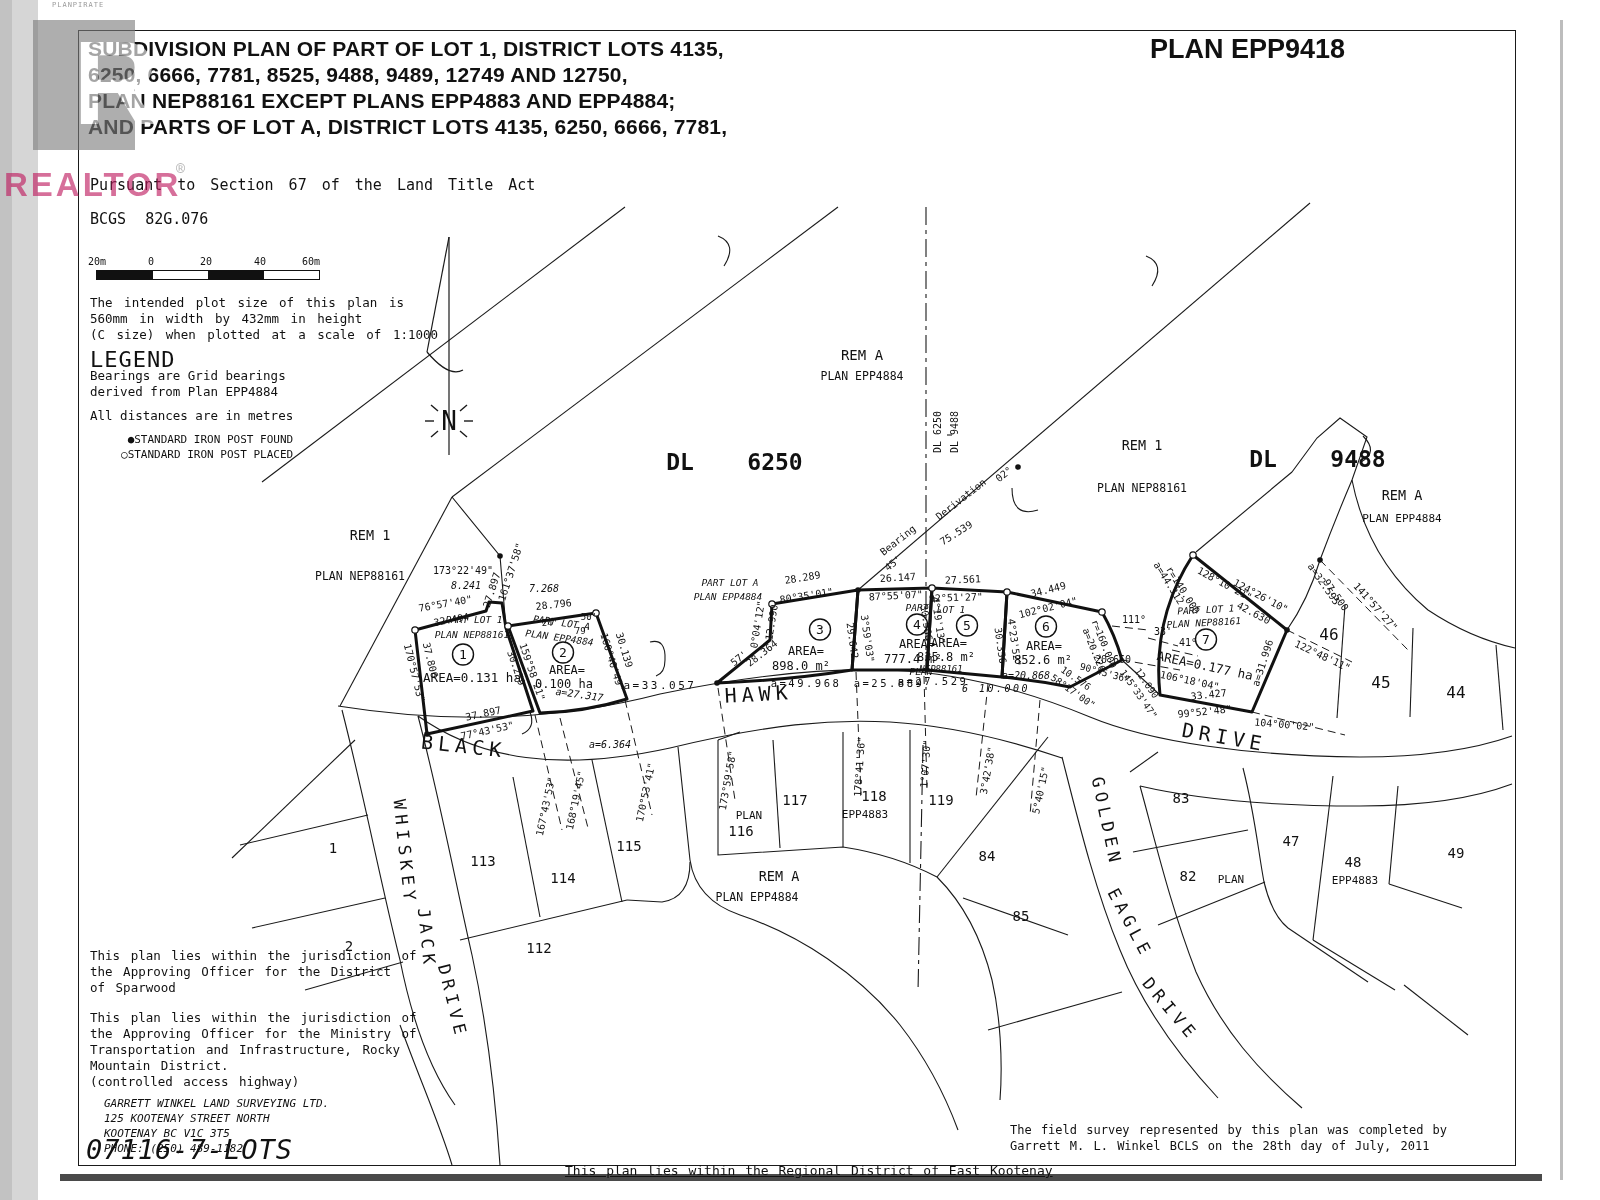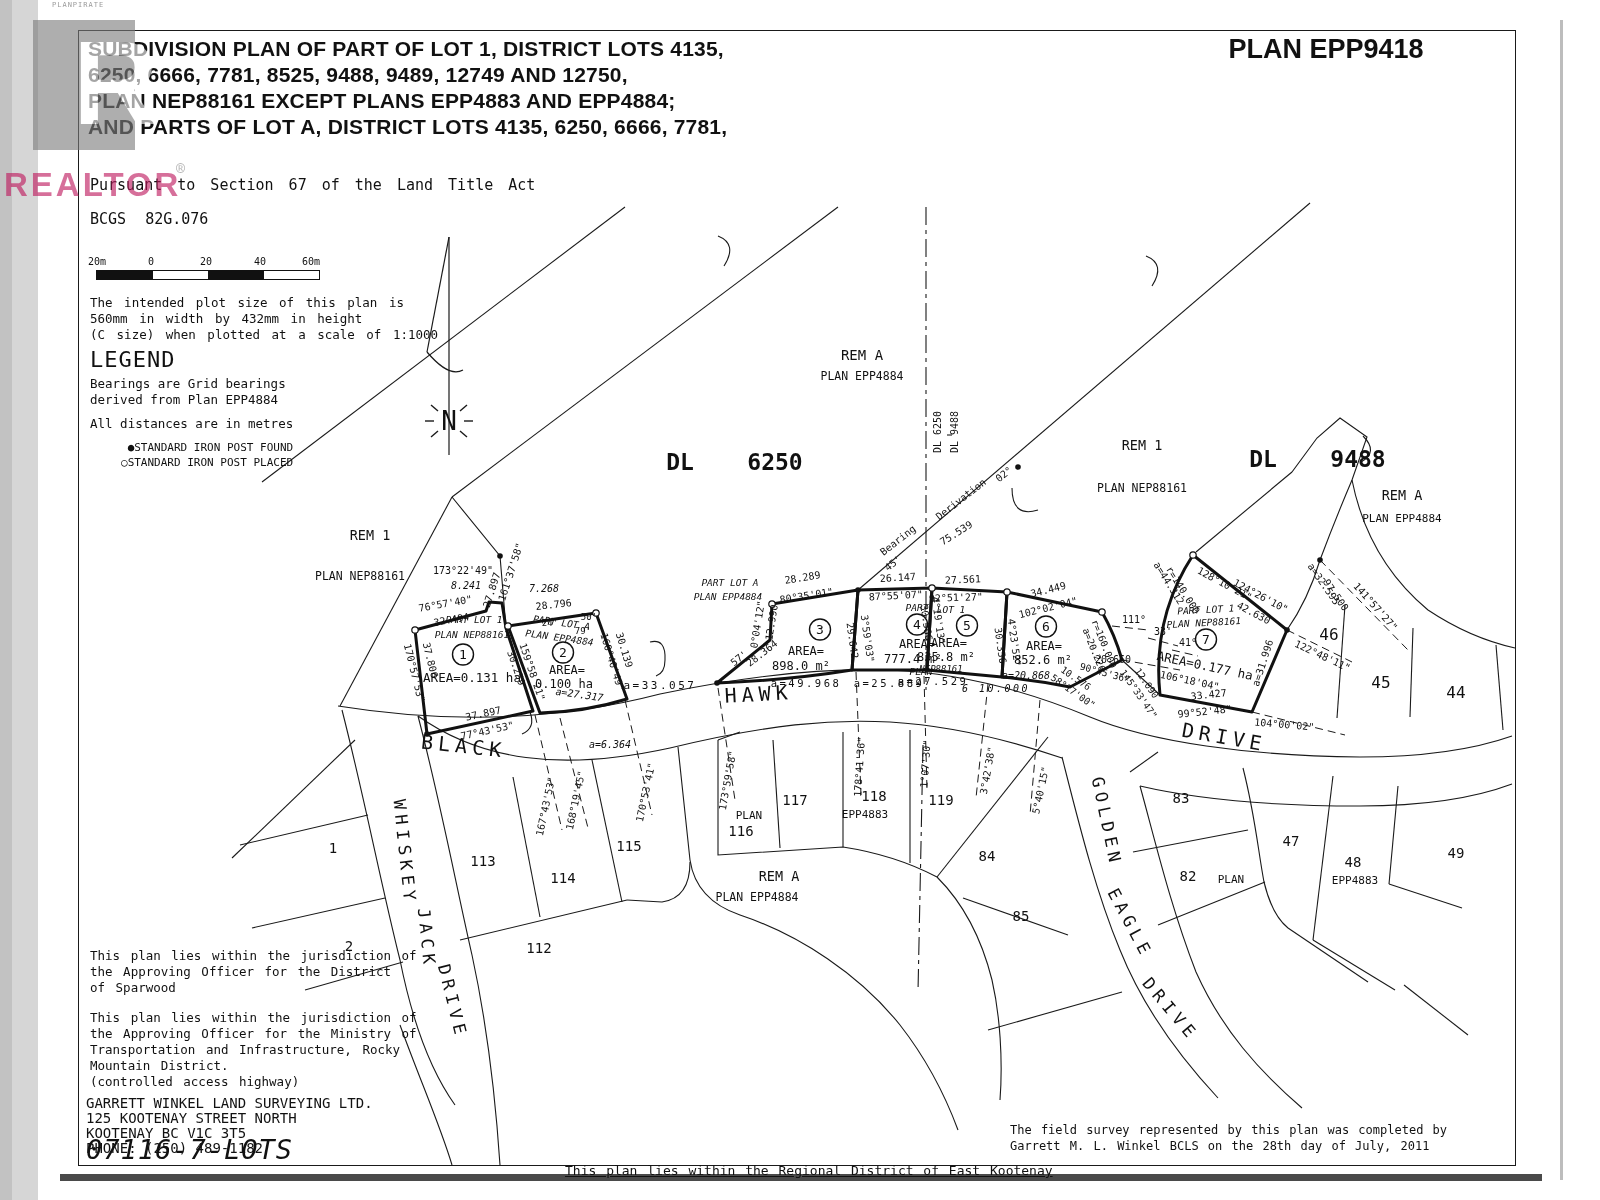--- a/index.html
+++ b/index.html
@@ -20,40 +20,40 @@
   #wm-r{position:absolute;left:40px;top:8px;font-family:"Liberation Sans",sans-serif;
         font-weight:bold;font-size:118px;line-height:110px;color:#fff;}
   #wm-word{position:absolute;left:4px;top:166px;font-family:"Liberation Sans",sans-serif;
         font-size:33px;font-weight:bold;color:#be185d;letter-spacing:3px;}
   #wm-reg{position:absolute;left:176px;top:160px;font-size:15px;color:#8a8a8a;}
   
   #title-block{left:88px;top:36px;width:760px;font-family:"Liberation Sans",sans-serif;
         font-weight:bold;font-size:21px;line-height:26px;letter-spacing:.2px;}
   #pursuant{left:90px;top:176px;font-size:15px;word-spacing:6px;}
   #bcgs{left:90px;top:210px;font-size:15px;word-spacing:10px;}
-  #plan-number{left:1150px;top:34px;width:352px;text-align:center;
+  #plan-number{left:1150px;top:34px;width:352px;text-align:left;
         font-family:"Liberation Sans",sans-serif;font-weight:bold;font-size:27px;}
   
   #scale-bar{left:88px;top:256px;width:240px;height:30px;font-size:10px;}
   .sb-lab{position:absolute;top:0;}
   #sb-rule{position:absolute;left:8px;top:14px;width:222px;height:8px;border:1px solid #111;display:flex;}
   .sb-seg{height:100%;flex:1;}
   .sb-b{background:#111;} .sb-w{background:#fff;}
   
   #plot-note{left:90px;top:295px;font-size:12.5px;line-height:16px;word-spacing:4px;}
   
   #legend{left:90px;top:352px;font-size:12.5px;line-height:16px;}
-  #legend-title{font-size:22px;letter-spacing:1px;margin-bottom:8px;}
+  #legend-title{font-size:22px;letter-spacing:1px;}
   .leg-gap{height:8px;}
   .post-row{font-size:11px;line-height:15px;text-align:right;}
   .post-sym{display:inline-block;width:14px;}
   
   #jur1{left:90px;top:948px;font-size:12.5px;line-height:16px;word-spacing:3px;}
   #jur2{left:90px;top:1010px;font-size:12.5px;line-height:16px;word-spacing:3px;}
-  #surveyor{left:86px;top:1096px;font-size:14px;line-height:15px;}
+  #surveyor{left:104px;top:1096px;font-size:11px;line-height:15px;font-style:italic;}
   #file-number{left:86px;top:1134px;font-size:27px;font-style:italic;letter-spacing:1px;}
   #regional-note{left:565px;top:1163px;font-size:13px;text-decoration:underline;word-spacing:2px;}
   #field-survey{left:1010px;top:1122px;width:500px;font-size:12px;line-height:16px;word-spacing:2px;}
   
   #plan-svg{position:absolute;left:0;top:0;}
   #plan-svg text{font-family:"DejaVu Sans Mono",monospace;fill:#111;text-anchor:middle;}
   .lotcirc{fill:none;stroke:#111;stroke-width:1.4;}
 </style>
 </head>
 <body>

